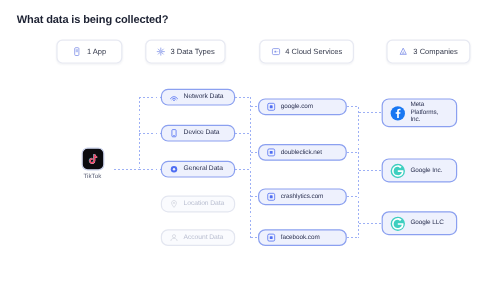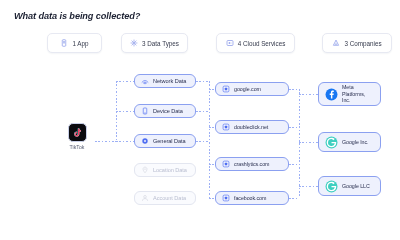--- a/index.html
+++ b/index.html
@@ -16,21 +16,20 @@
   }
 
   
   .title {
     position: absolute;
     left: 14px; top: 11px;
     font-size: 9.2px;
     font-weight: bold;
     color: #1d2233;
     letter-spacing: -0.1px;
-    font-style: italic;
   }
 
   .pill-row {
     position: absolute;
     left: 0; top: 33px;
     width: 400px; height: 21px;
   }
   .pill {
     position: absolute;
     top: 0;

